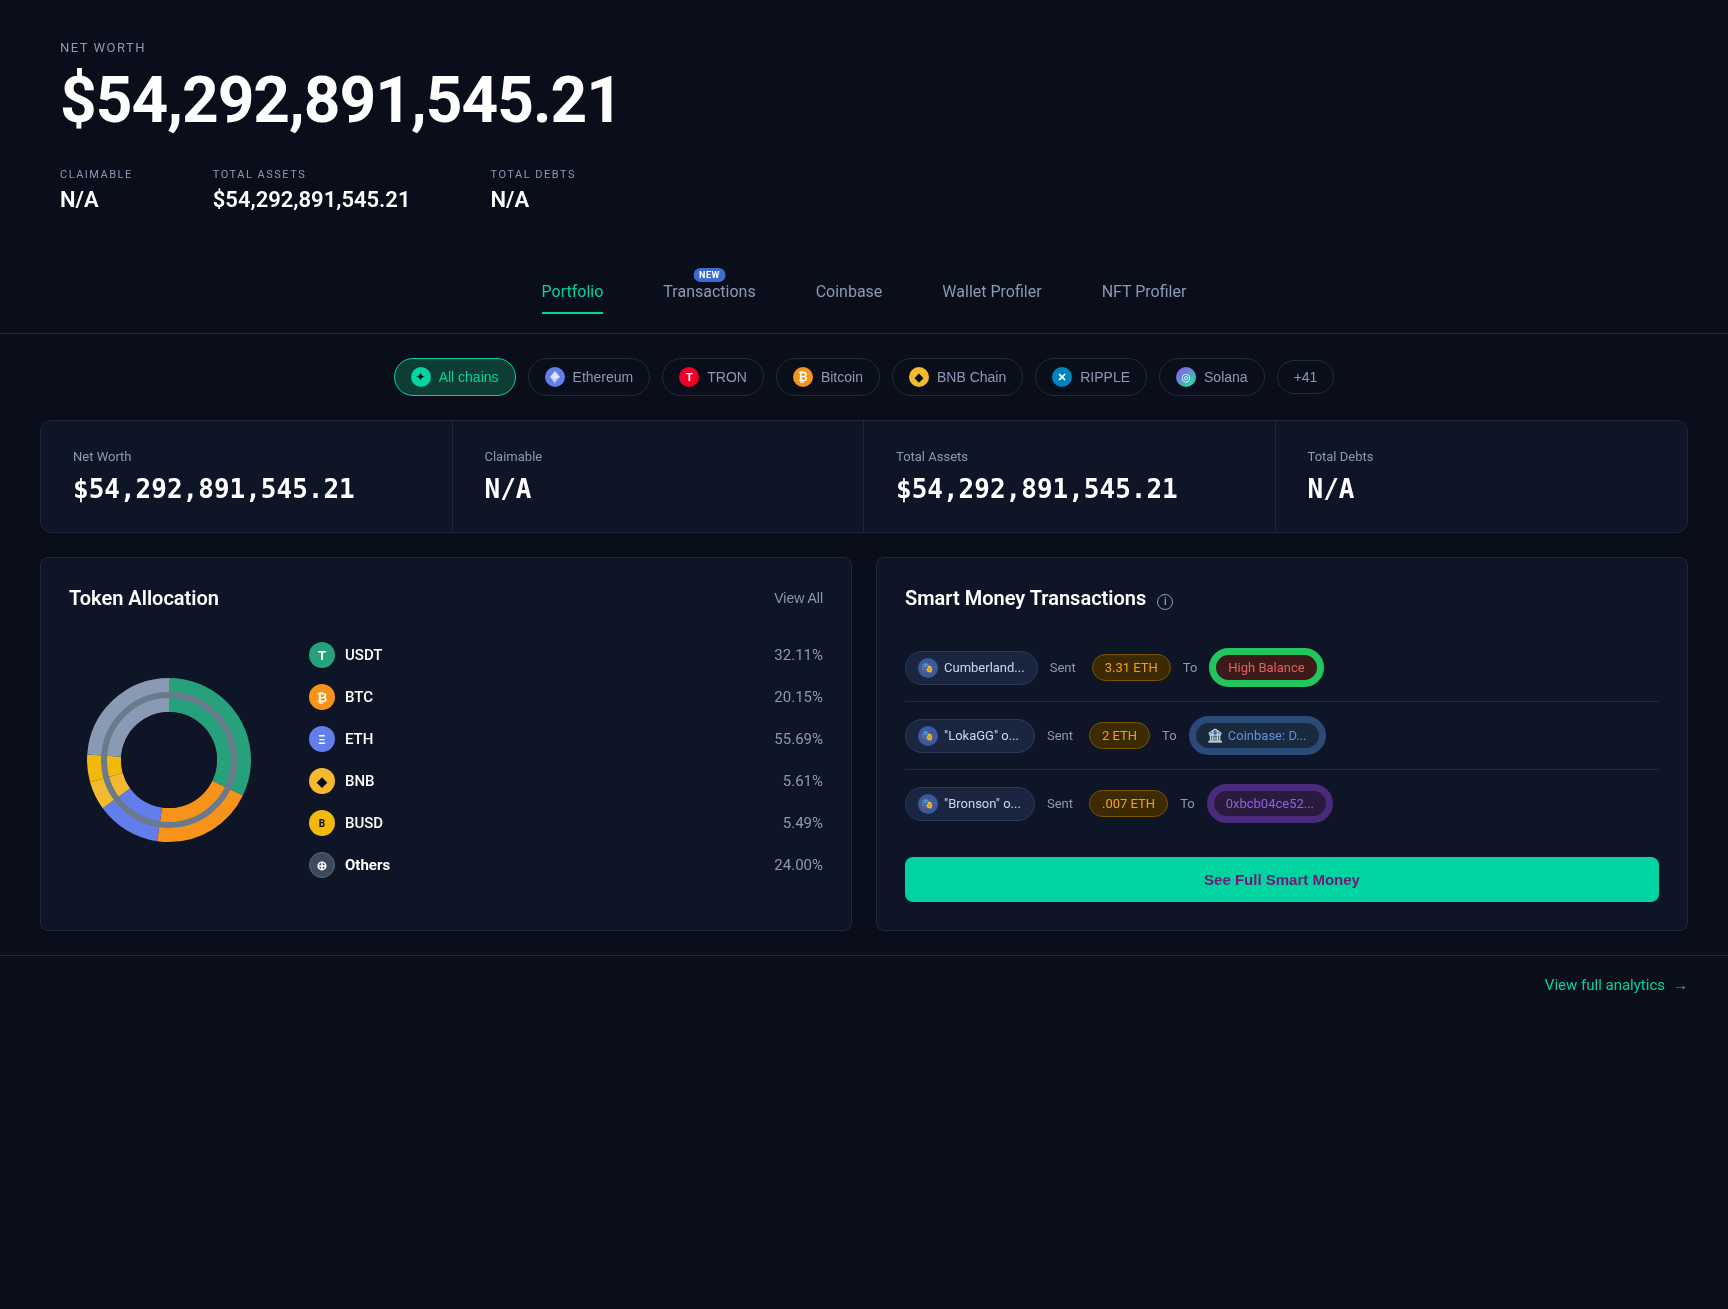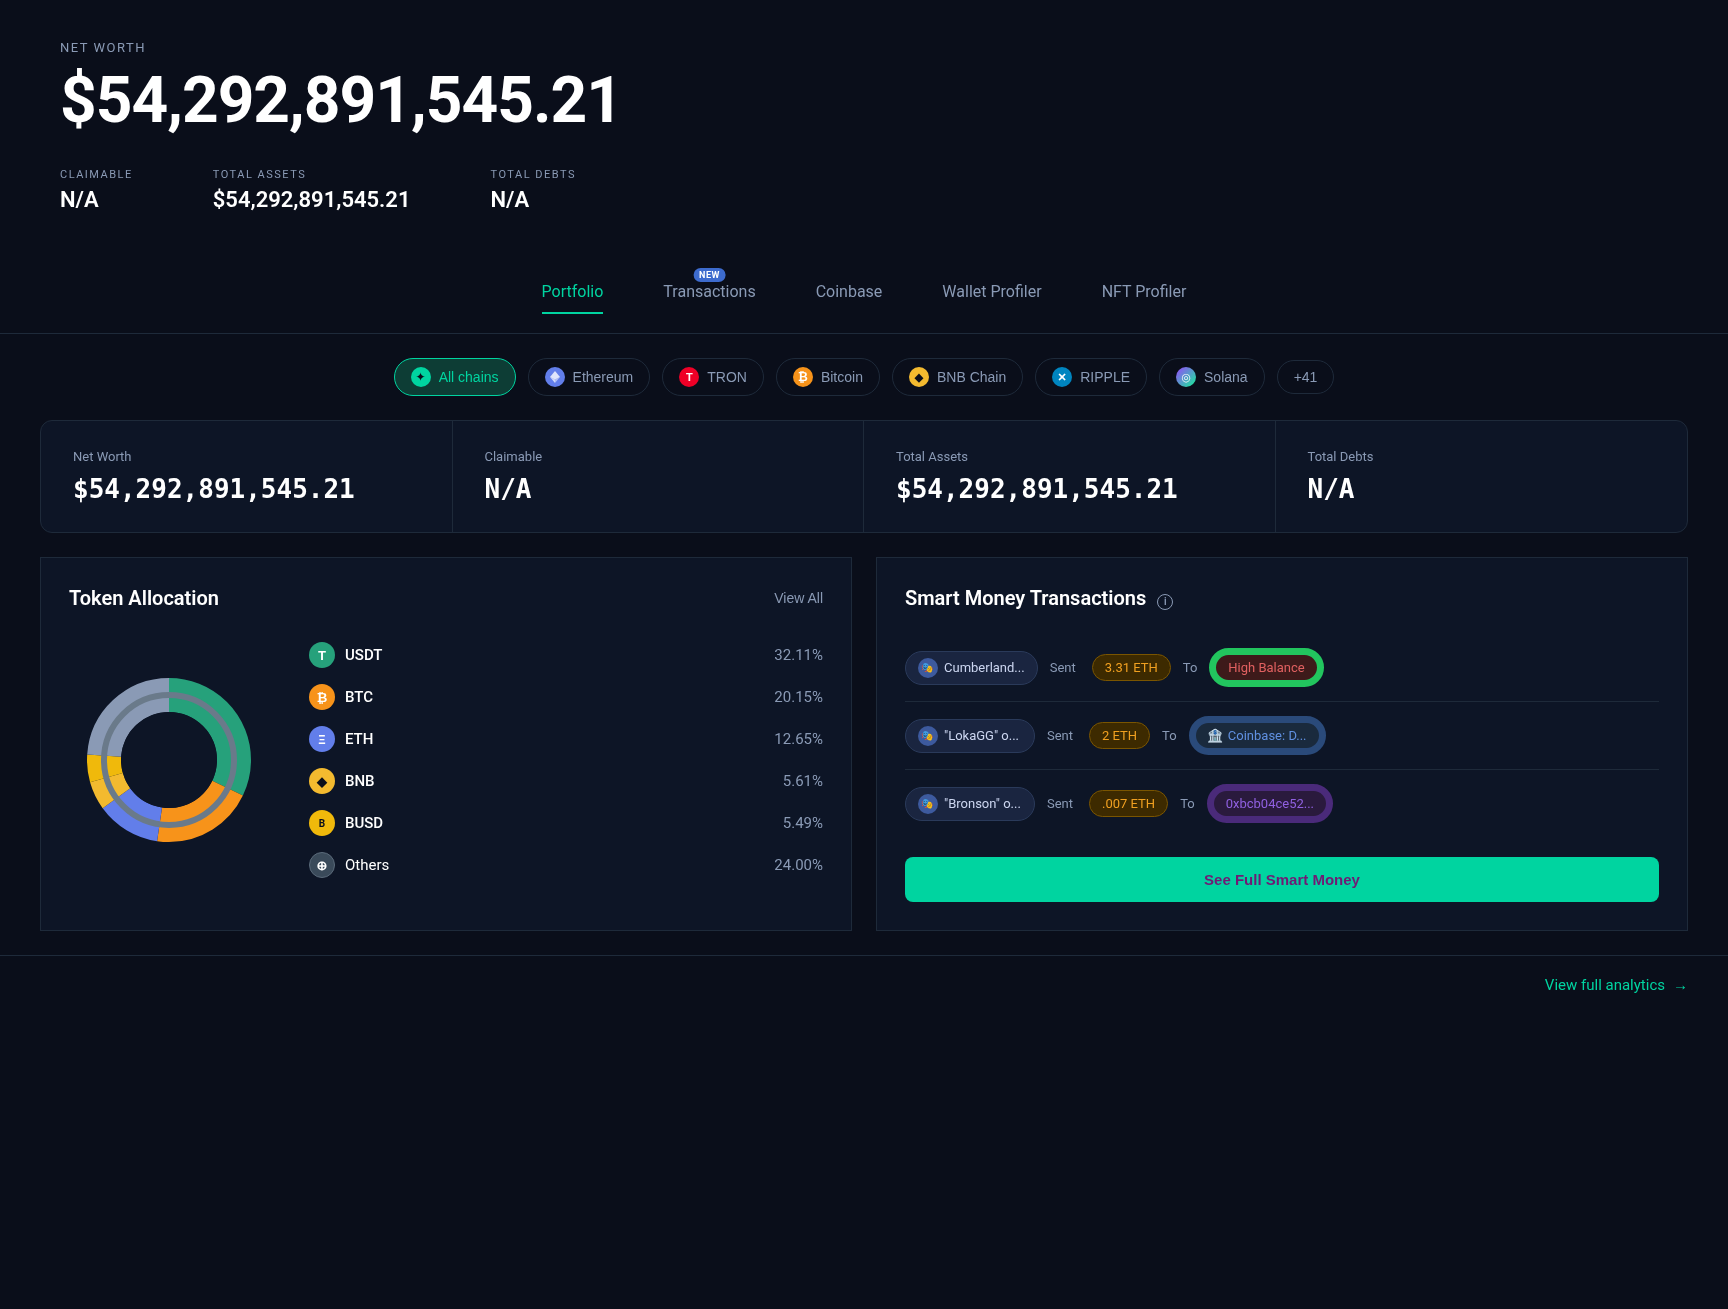--- a/index.html
+++ b/index.html
@@ -185,21 +185,21 @@
     .main-content {
       display: grid;
       grid-template-columns: 1fr 1fr;
       gap: 24px;
       margin: 24px 40px;
     }
 
     .card {
       background: #0d1526;
       border: 1px solid #1e2a3a;
-      border-radius: 0;
+      border-radius: 8px;
       padding: 28px;
     }
 
     .card-header {
       display: flex;
       justify-content: space-between;
       align-items: center;
       margin-bottom: 24px;
     }
 
@@ -528,40 +528,40 @@
             <div class="token-icon btc">₿</div>
             <span class="token-name">BTC</span>
           </div>
           <span class="token-pct">20.15%</span>
         </div>
         <div class="token-row">
           <div class="token-info">
             <div class="token-icon eth">Ξ</div>
             <span class="token-name">ETH</span>
           </div>
-          <span class="token-pct">12.65%</span>
+          <span class="token-pct">55.69%</span>
         </div>
         <div class="token-row">
           <div class="token-info">
             <div class="token-icon bnb">◆</div>
             <span class="token-name">BNB</span>
           </div>
           <span class="token-pct">5.61%</span>
         </div>
         <div class="token-row">
           <div class="token-info">
             <div class="token-icon busd" style="color:#0a0e1a;font-size:10px;">B</div>
             <span class="token-name">BUSD</span>
           </div>
           <span class="token-pct">5.49%</span>
         </div>
         <div class="token-row">
           <div class="token-info">
             <div class="token-icon others" style="background:#3a4a5a;border:1px solid #5a6a7a;">⊕</div>
-            <span class="token-name" style="font-weight:400;">Others</span>
+            <span class="token-name" style="font-weight:700;">Others</span>
           </div>
           <span class="token-pct">24.00%</span>
         </div>
       </div>
     </div>
   </div>
 
   <div class="card">
     <div class="card-header">
       <div class="card-title">

